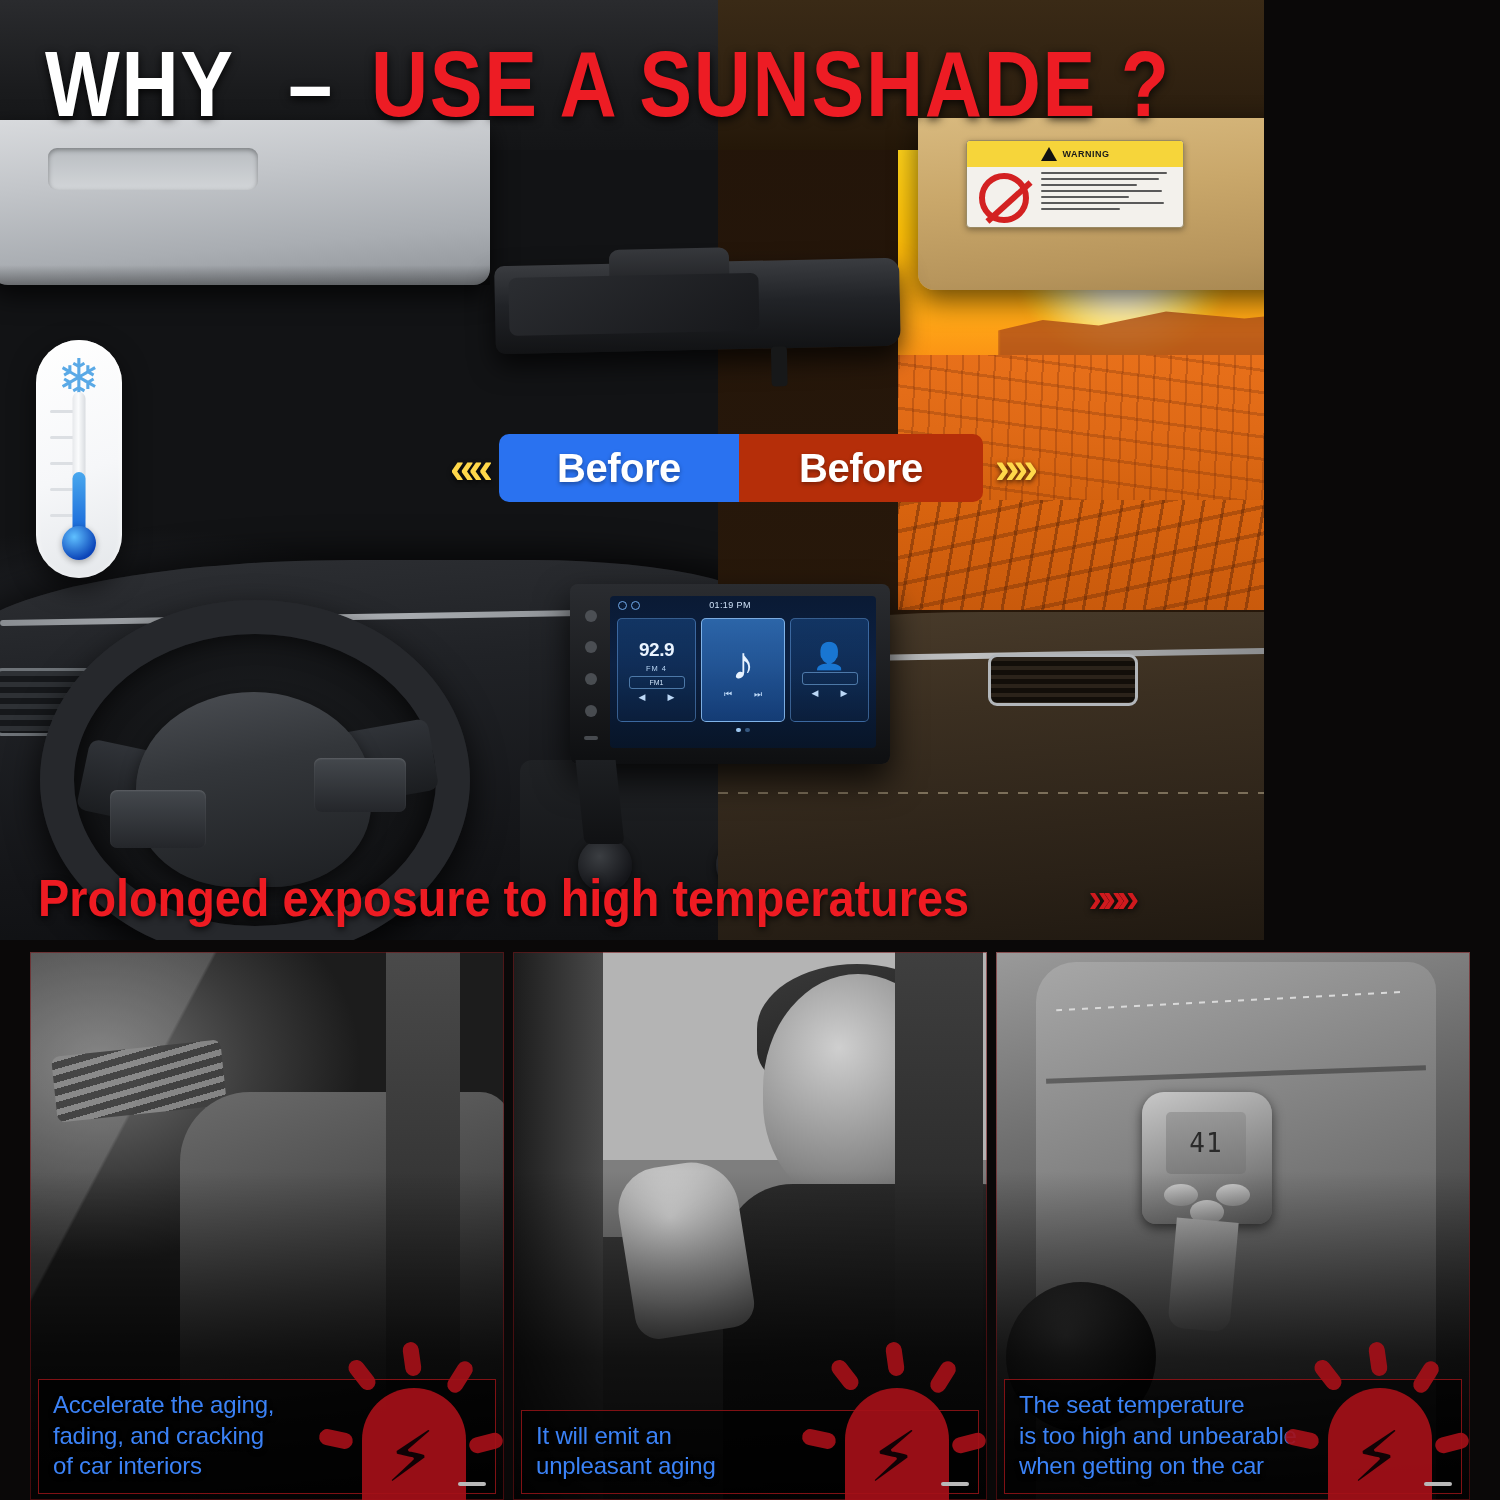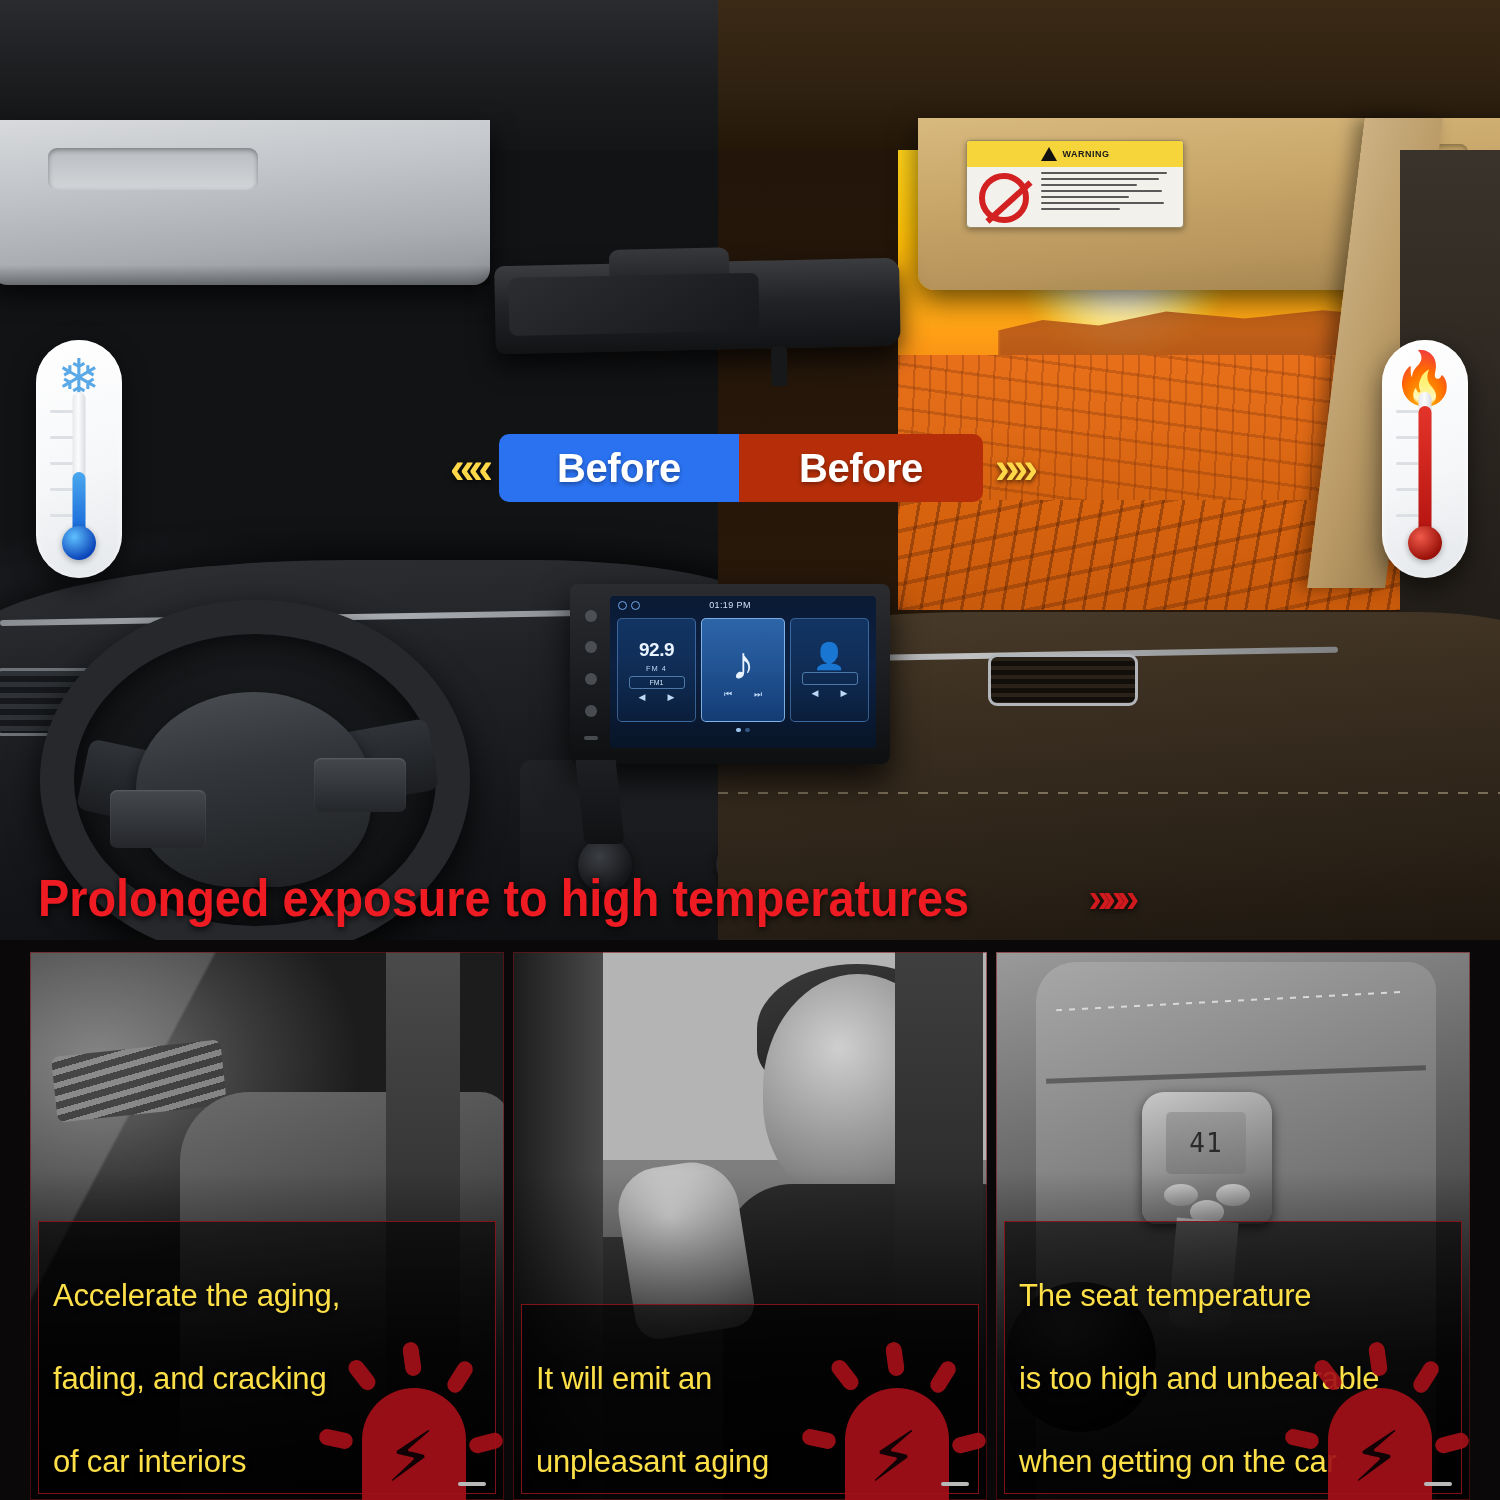--- a/index.html
+++ b/index.html
@@ -6,21 +6,21 @@
   * { margin:0; padding:0; box-sizing:border-box; }
   html,body { background:#000; }
   body {
     width:1500px; height:1500px;
     font-family:"Liberation Sans","DejaVu Sans",sans-serif;
     overflow:hidden; position:relative;
   }
   .stage { position:absolute; inset:0; width:1500px; height:1500px; background:#0a0808; overflow:hidden; }
 
   
-  .hero { position:absolute; left:0; top:0; width:1500px; height:940px; overflow:hidden; }
+  .hero { position:absolute; left:0; top:0; width:1264px; height:940px; overflow:hidden; }
 
   
   .half-cool {
     position:absolute; left:0; top:0; width:718px; height:940px; overflow:hidden;
     background:
       radial-gradient(ellipse 520px 300px at 120px 760px, #3b3e44 0%, #23252a 42%, #121315 78%),
       linear-gradient(180deg,#1b1c1f 0%, #141517 40%, #0c0d0f 100%);
   }
   
   .half-warm {
@@ -280,21 +280,21 @@
   .irgun .lcdv{ font-family:"DejaVu Sans Mono","Liberation Mono",monospace; font-size:26px; color:#2a2a2a; letter-spacing:1px; }
   .irgun .btn{ position:absolute; border-radius:50%; background:linear-gradient(170deg,#d0d0d0,#8a8a8a); }
   .irgun .grip{ position:absolute; left:30px; top:128px; width:62px; height:110px; border-radius:0 0 16px 16px;
     background:linear-gradient(160deg,#b4b4b4,#6a6a6a); transform:rotate(5deg); }
 
   .card-shade{ position:absolute; inset:0; background:linear-gradient(180deg, rgba(0,0,0,0) 40%, rgba(0,0,0,.72) 74%, rgba(0,0,0,.9) 100%); }
 
   
   .cap{ position:absolute; left:8px; right:8px; bottom:6px; border:1px solid rgba(150,20,24,.85);
     background:rgba(0,0,0,.58); padding:10px 14px 12px; }
-  .cap p{ color:#fde047; font-size:31px; line-height:1.26; letter-spacing:-.2px; text-shadow:0 2px 5px rgba(0,0,0,.9);margin-top:44px; }
+  .cap p{ color:#3b82f6; font-size:24px; line-height:1.26; letter-spacing:-.2px; text-shadow:0 2px 5px rgba(0,0,0,.9); }
   
   .hazard{ position:absolute; right:-6px; bottom:-46px; width:190px; height:210px; z-index:2; opacity:.92; }
   .haz-body{ position:absolute; left:42px; top:52px; width:104px; height:140px; border-radius:52px 52px 10px 10px;
     background:#a41018; }
   .haz-bolt{ position:absolute; left:66px; top:86px; font-size:70px; color:#120306; line-height:1; }
   .haz-ray{ position:absolute; width:16px; height:34px; border-radius:8px; background:#a41018; }
   .cap-dash{ position:absolute; right:18px; bottom:14px; width:28px; height:4px; background:#b9b9b9; border-radius:2px; z-index:4; }
 
   .card-border{ position:absolute; inset:0; border:1px solid rgba(120,18,22,.55); pointer-events:none; }
 </style>
@@ -458,20 +458,25 @@
     </div>
 
     <div class="badges">
       <span class="chev l">««</span>
       <div class="badge after">Before</div>
       <div class="badge before">Before</div>
       <span class="chev r">»»</span>
     </div>
   </div>
 
+  <div class="title">
+    <span class="w">WHY</span>
+    <span class="w" style="padding:0 26px">–</span>
+    <span class="r">USE A SUNSHADE ?</span>
+  </div>
 
   <div class="subtitle">
     <span class="txt">Prolonged exposure to high temperatures</span>
     <span class="arrows">»»»</span>
   </div>
 
   <div class="cards">
 
     <div class="card">
       <div class="card-photo p1">

